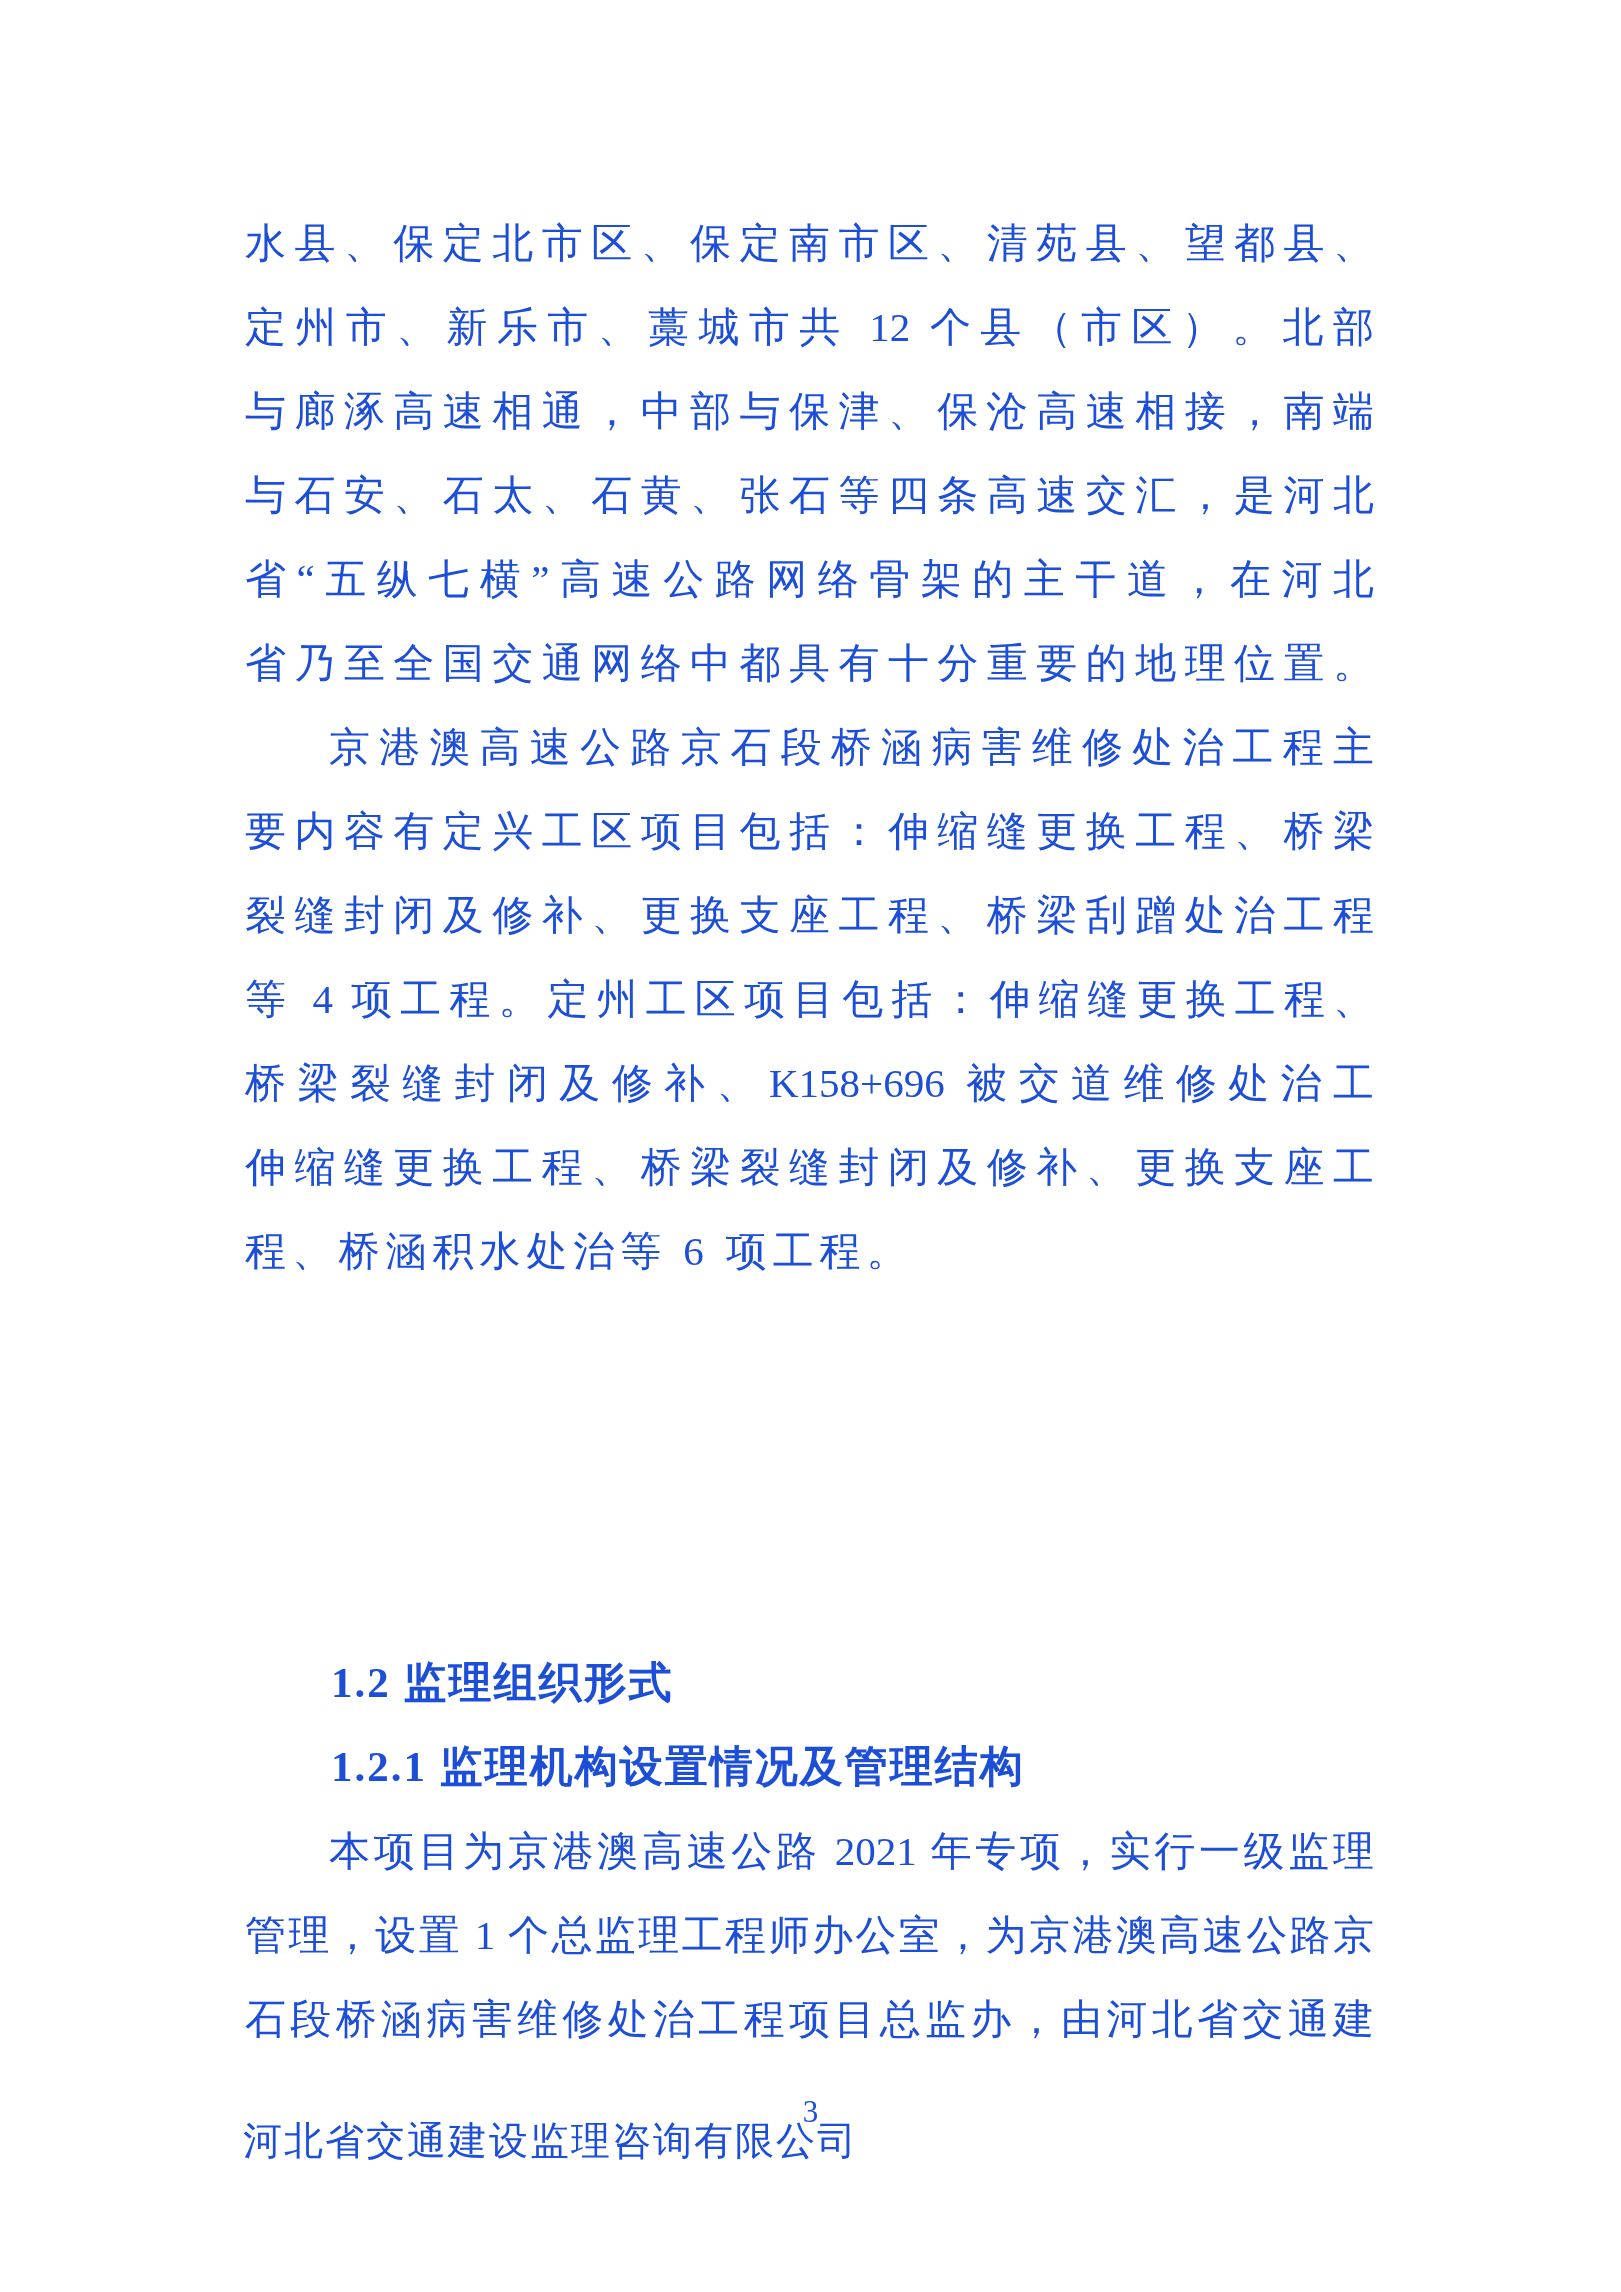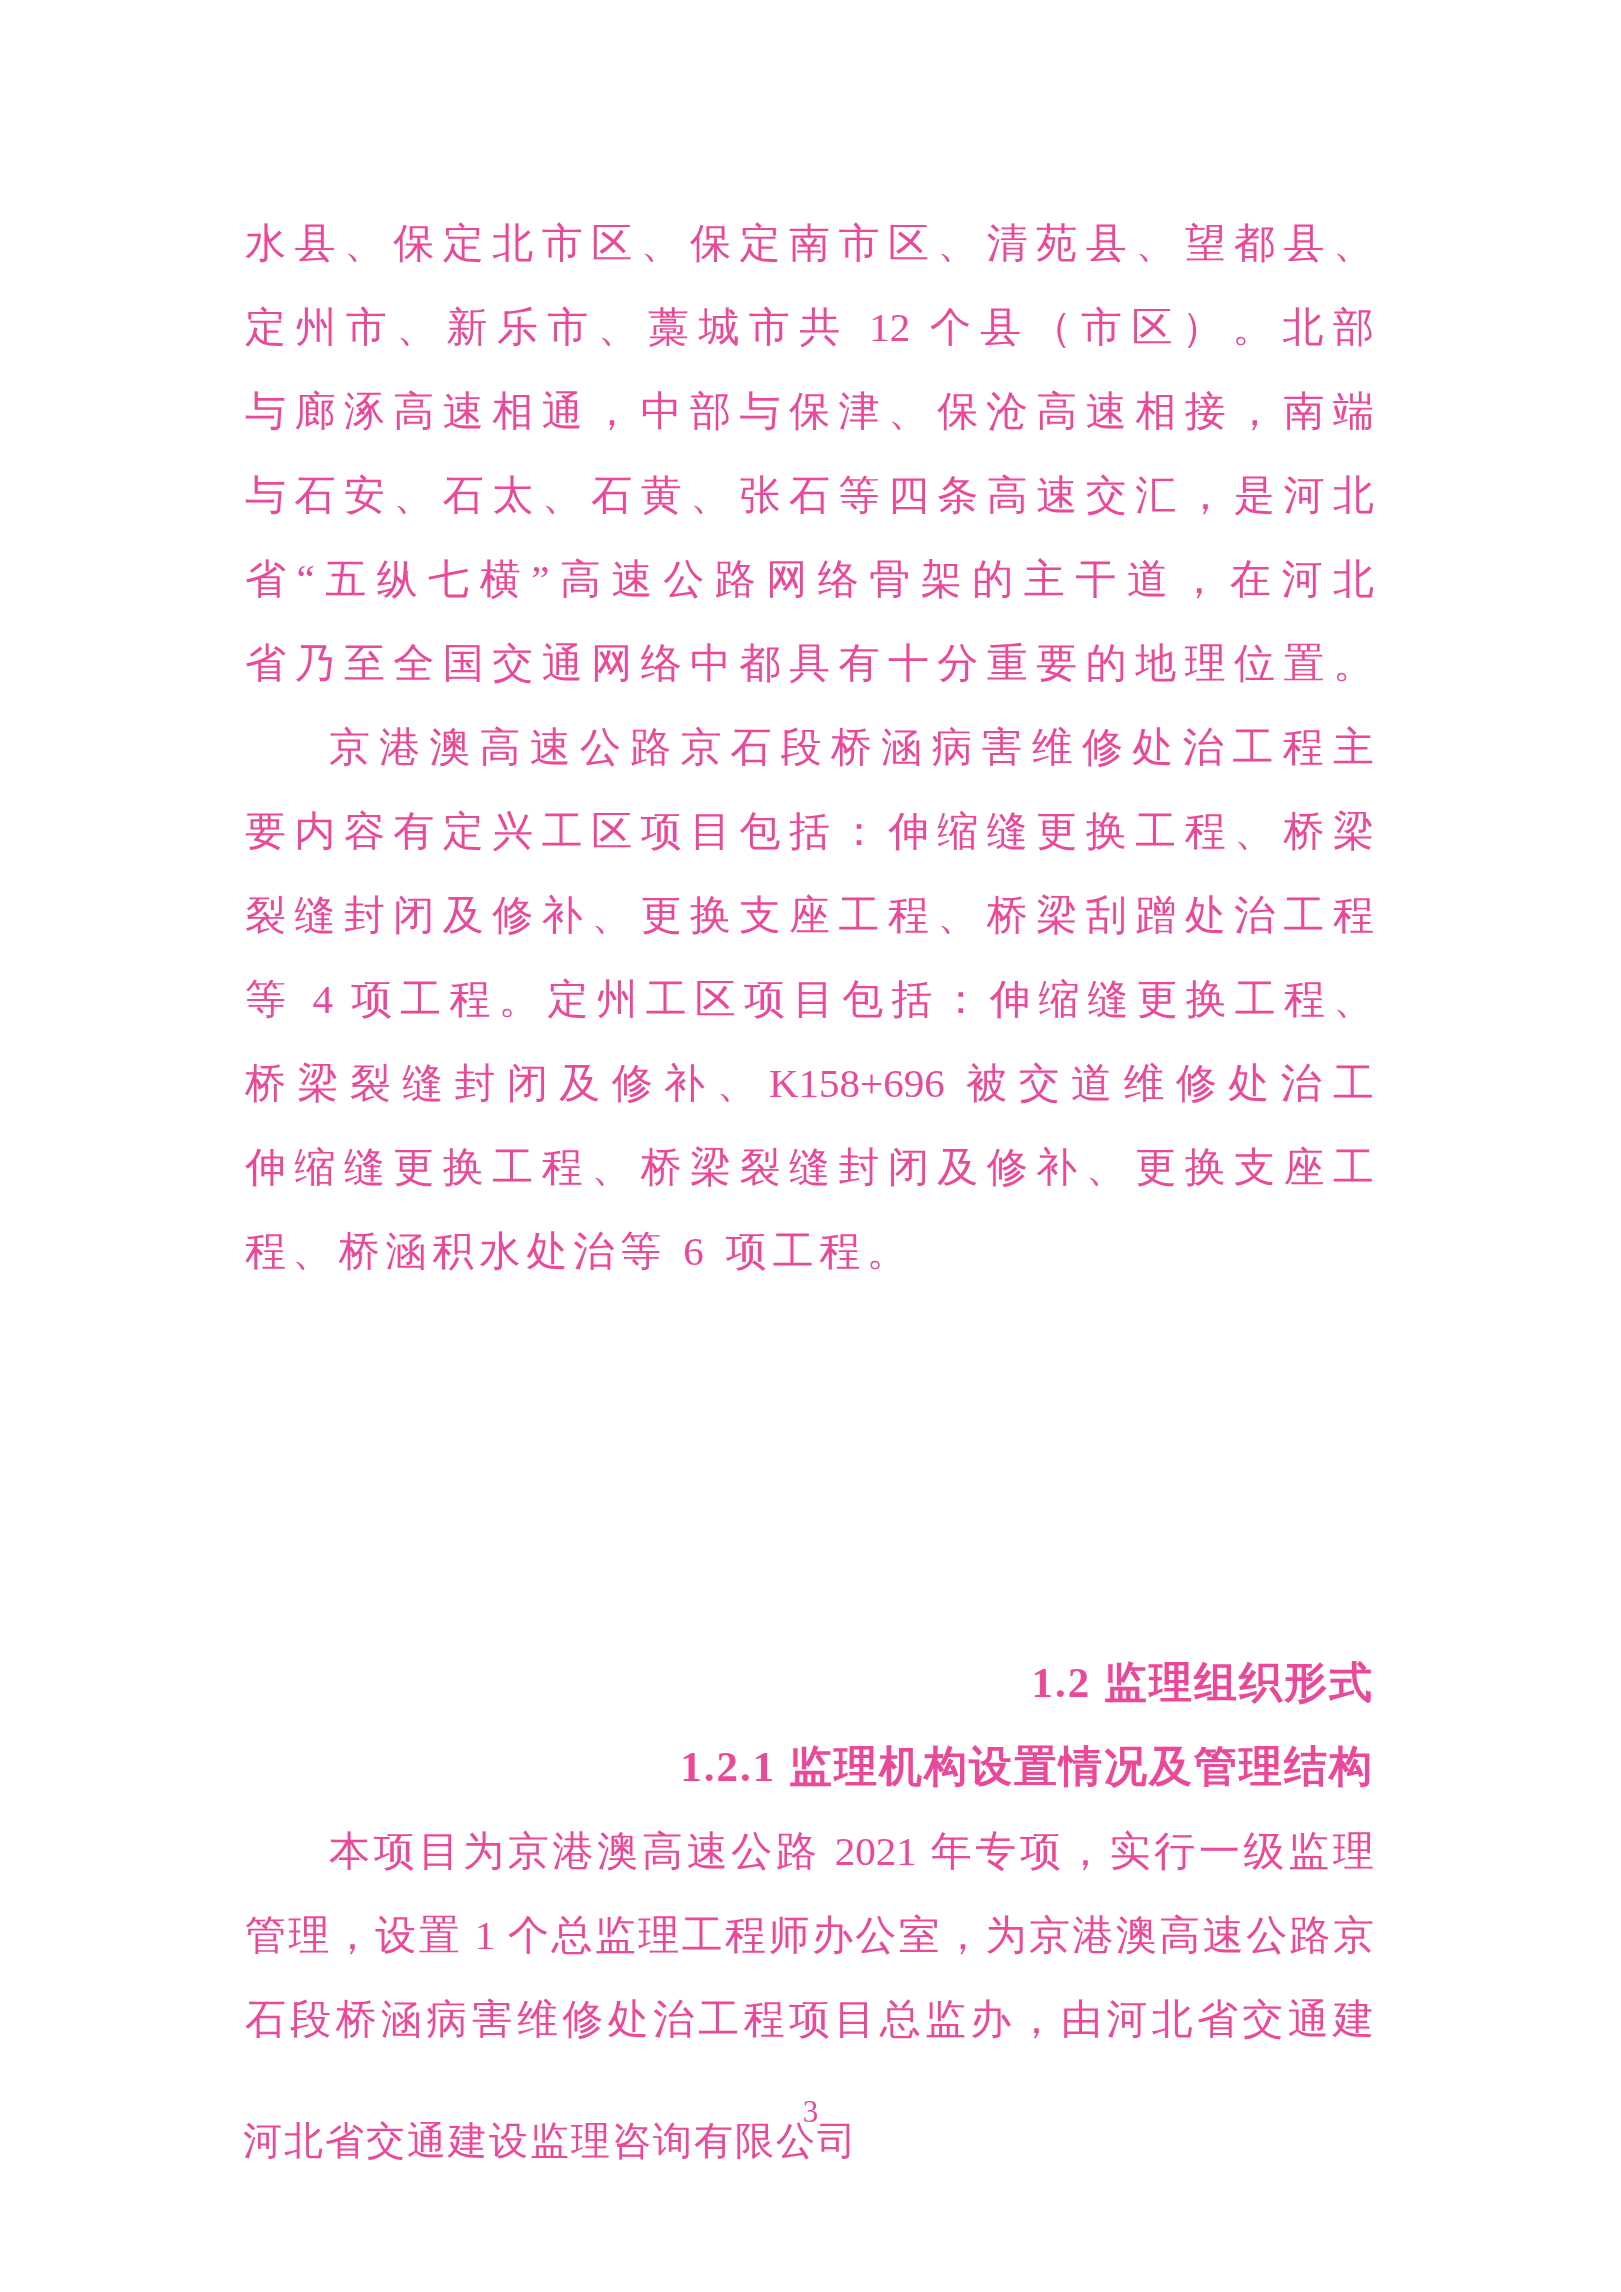--- a/index.html
+++ b/index.html
@@ -7,21 +7,21 @@
     padding: 0;
     background: #888;
   }
   .page {
     position: relative;
     width: 1621px;
     height: 2293px;
     margin: 0 auto;
     background: #ffffff;
     font-family: "Liberation Serif", "DejaVu Serif", serif;
-    color: #ec4899;
+    color: #1d4ed8;
     overflow: hidden;
   }
   .text-col {
     position: absolute;
     left: 245px;
     width: 1129px;
   }
   .body-block   { top: 201px;  }
   .heading-block{ top: 1641px; }
   .section-block{ top: 1809px; }
@@ -45,21 +45,20 @@
     text-indent: 84px;
   }
   .heading-line {
     font-size: 43px;
     font-weight: bold;
     line-height: 84px;
     height: 84px;
     text-indent: 86px;
     letter-spacing: 2px;
     white-space: nowrap;
-    text-align: right;
   }
   .page-number {
     position: absolute;
     top: 2092px;
     left: 0;
     width: 100%;
     text-align: center;
     font-size: 31px;
     line-height: 39px;
   }

